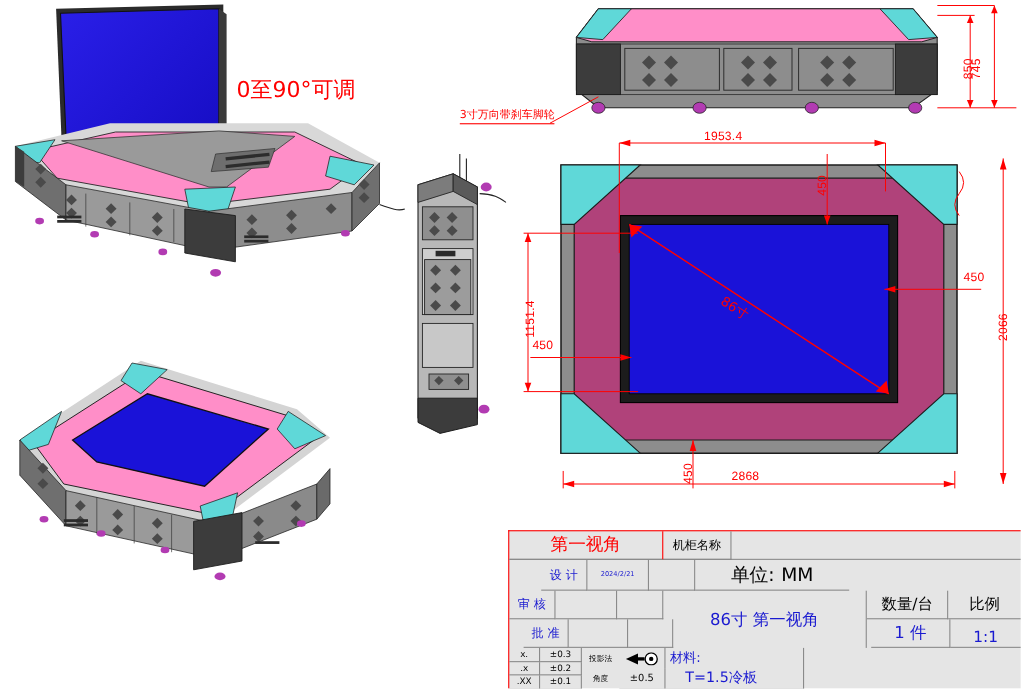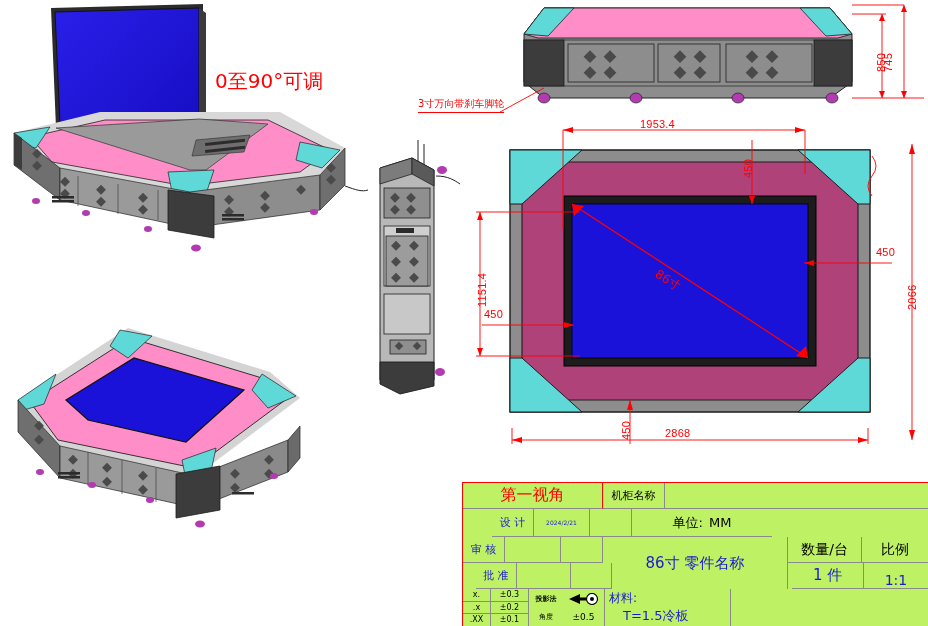--- a/index.html
+++ b/index.html
@@ -22,21 +22,21 @@
     position:absolute;color:#ff0000;white-space:nowrap;
     font-family:"DejaVu Sans","Liberation Sans",sans-serif;
   }
   .note.big{font-size:20px;}
   .note.small{font-size:10px;border-bottom:1px solid #f00;padding-bottom:1px;}
 
   
   #titleblock{
     position:absolute;left:462px;top:482px;width:466px;height:144px;
     border:1px solid #ff0000;border-right:none;border-bottom:none;
-    box-sizing:border-box;background:#bef264;
+    box-sizing:border-box;background:#e5e5e5;
   }
   .tb-row{display:flex;box-sizing:border-box;}
   .tb-cell{
     box-sizing:border-box;border-right:1px solid #8a8a8a;
     border-bottom:1px solid #8a8a8a;
     display:flex;align-items:center;justify-content:center;
     font-family:"DejaVu Sans","Liberation Sans",sans-serif;
     color:#1a1ad0;overflow:hidden;white-space:nowrap;
   }
   .redtxt{color:#ff0000;}
@@ -363,32 +363,32 @@
 
     <div class="tb-row tb-r1">
       <div class="tb-cell redtxt" style="width:140px;height:26px;font-size:16px;border-right:1px solid #ff0000;">第一视角</div>
       <div class="tb-cell blk" style="width:62px;height:26px;font-size:11px;">机柜名称</div>
     </div>
 
     <div class="tb-row tb-r2">
       <div class="tb-cell" style="width:42px;height:28px;font-size:11px;">设 计</div>
       <div class="tb-cell" style="width:56px;height:28px;font-size:6px;">2024/2/21</div>
       <div class="tb-cell" style="width:42px;height:28px;"></div>
-      <div class="tb-cell blk" style="width:140px;height:28px;font-size:13px;border-right:none;text-align:center;">
+      <div class="tb-cell blk" style="width:140px;height:28px;font-size:17px;border-right:none;text-align:center;">
         <span>单位:</span>
         <span style="display:inline-block;width:6px;"></span>
         <span>MM</span>
       </div>
     </div>
 
     <div class="tb-row tb-r3">
       <div class="tb-cell" style="width:42px;height:26px;font-size:11px;">审 核</div>
       <div class="tb-cell" style="width:56px;height:26px;"></div>
       <div class="tb-cell" style="width:42px;height:26px;"></div>
-      <div class="tb-cell" style="width:186px;height:52px;font-size:15px;border-bottom:none;">86寸 零件名称</div>
+      <div class="tb-cell" style="width:186px;height:52px;font-size:15px;border-bottom:none;">86寸 第一视角</div>
       <div class="tb-cell blk" style="width:74px;height:26px;font-size:14px;">数量/台</div>
       <div class="tb-cell blk" style="width:66px;height:26px;font-size:14px;border-right:none;">比例</div>
     </div>
 
     <div class="tb-row tb-r4">
       <div class="tb-cell" style="width:42px;height:26px;font-size:11px;">批 准</div>
       <div class="tb-cell" style="width:56px;height:26px;"></div>
       <div class="tb-cell" style="width:42px;height:26px;"></div>
       <div style="width:186px;height:26px;"></div>
       <div class="tb-cell" style="width:74px;height:26px;font-size:15px;">1 件</div>
@@ -415,21 +415,21 @@
         <div class="tolrow">
             <div class="tb-cell blk" style="width:38px;height:12.6px;font-size:8px;">±0.2</div>
           </div>
         <div class="tolrow">
             <div class="tb-cell blk" style="width:38px;height:12.6px;font-size:8px;">±0.1</div>
           </div>
       </div>
 
       <div class="tolgrid" style="width:76px;">
         <div class="tolrow" style="height:19px;">
-          <div class="tb-cell blk" style="width:34px;height:19px;font-size:7px;border-right:none;border-bottom:none;font-weight:bold;">投影法</div>
+          <div class="tb-cell blk" style="width:34px;height:19px;font-size:7px;border-right:none;border-bottom:none;">投影法</div>
           <div class="tb-cell" style="width:42px;height:19px;border-bottom:none;">
             <svg width="34" height="12" viewBox="0 0 34 12">
               <polygon points="2,6 13,1 13,11" fill="#000"></polygon>
               <rect x="13" y="4.5" width="6" height="3" fill="#000"></rect>
               <circle cx="25" cy="6" r="5.5" fill="#fff" stroke="#000" stroke-width="1.2"></circle>
               <circle cx="25" cy="6" r="2" fill="#000"></circle>
             </svg>
           </div>
         </div>
         <div class="tolrow" style="height:19px;">

